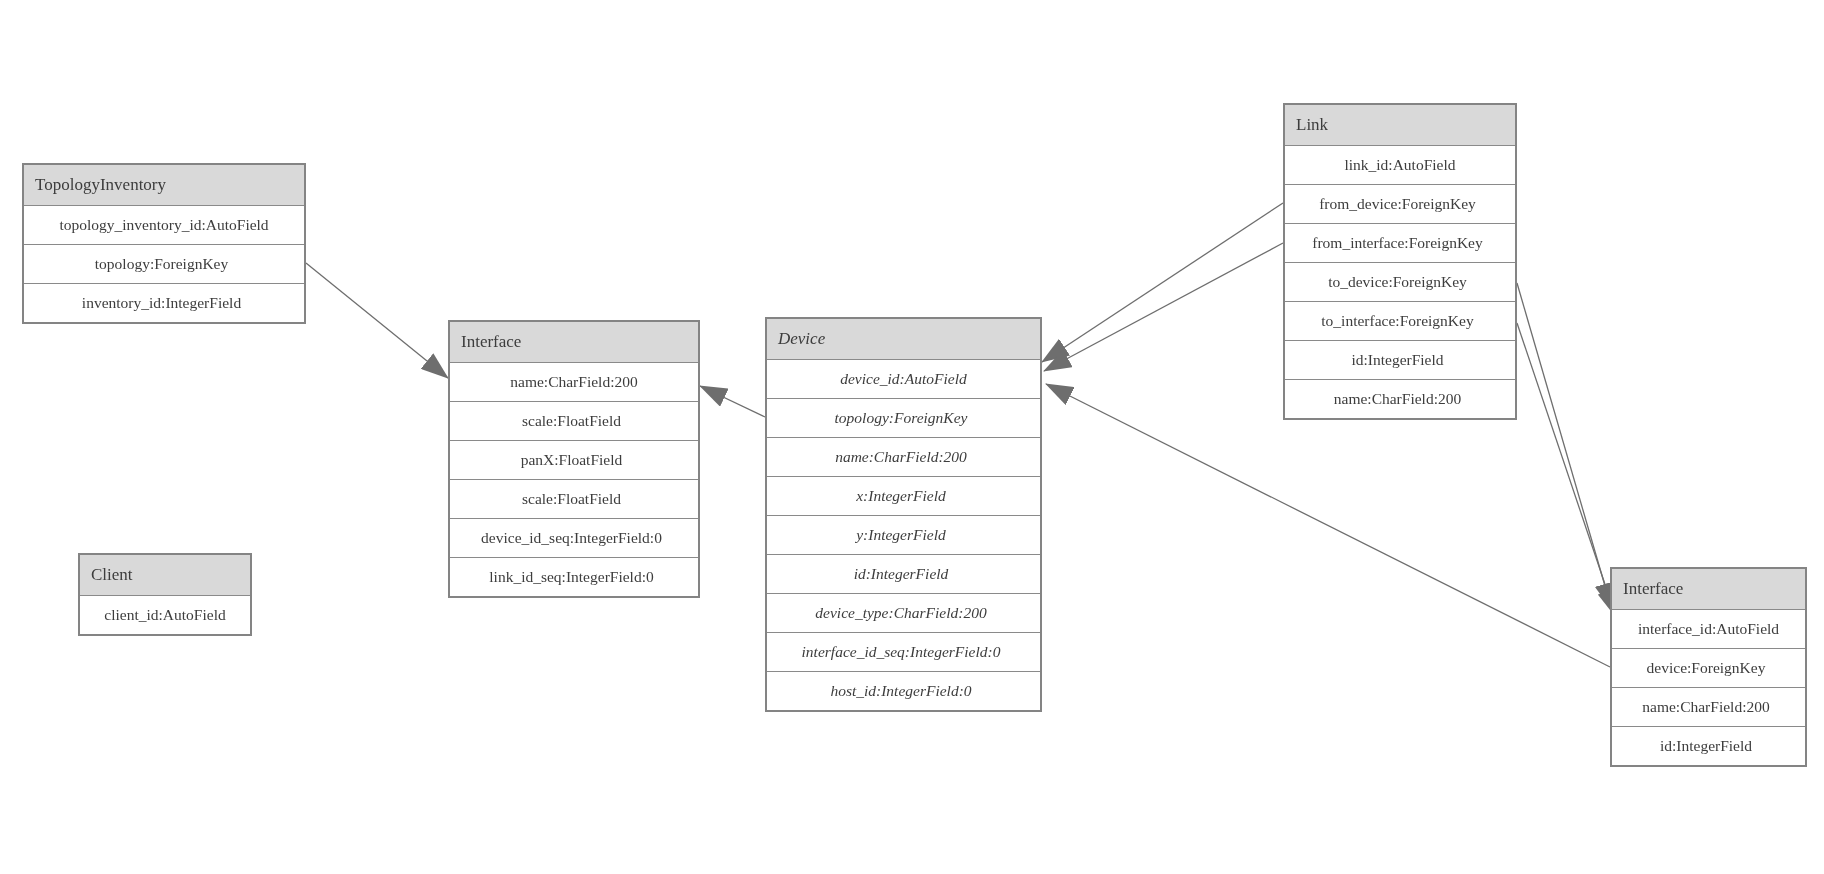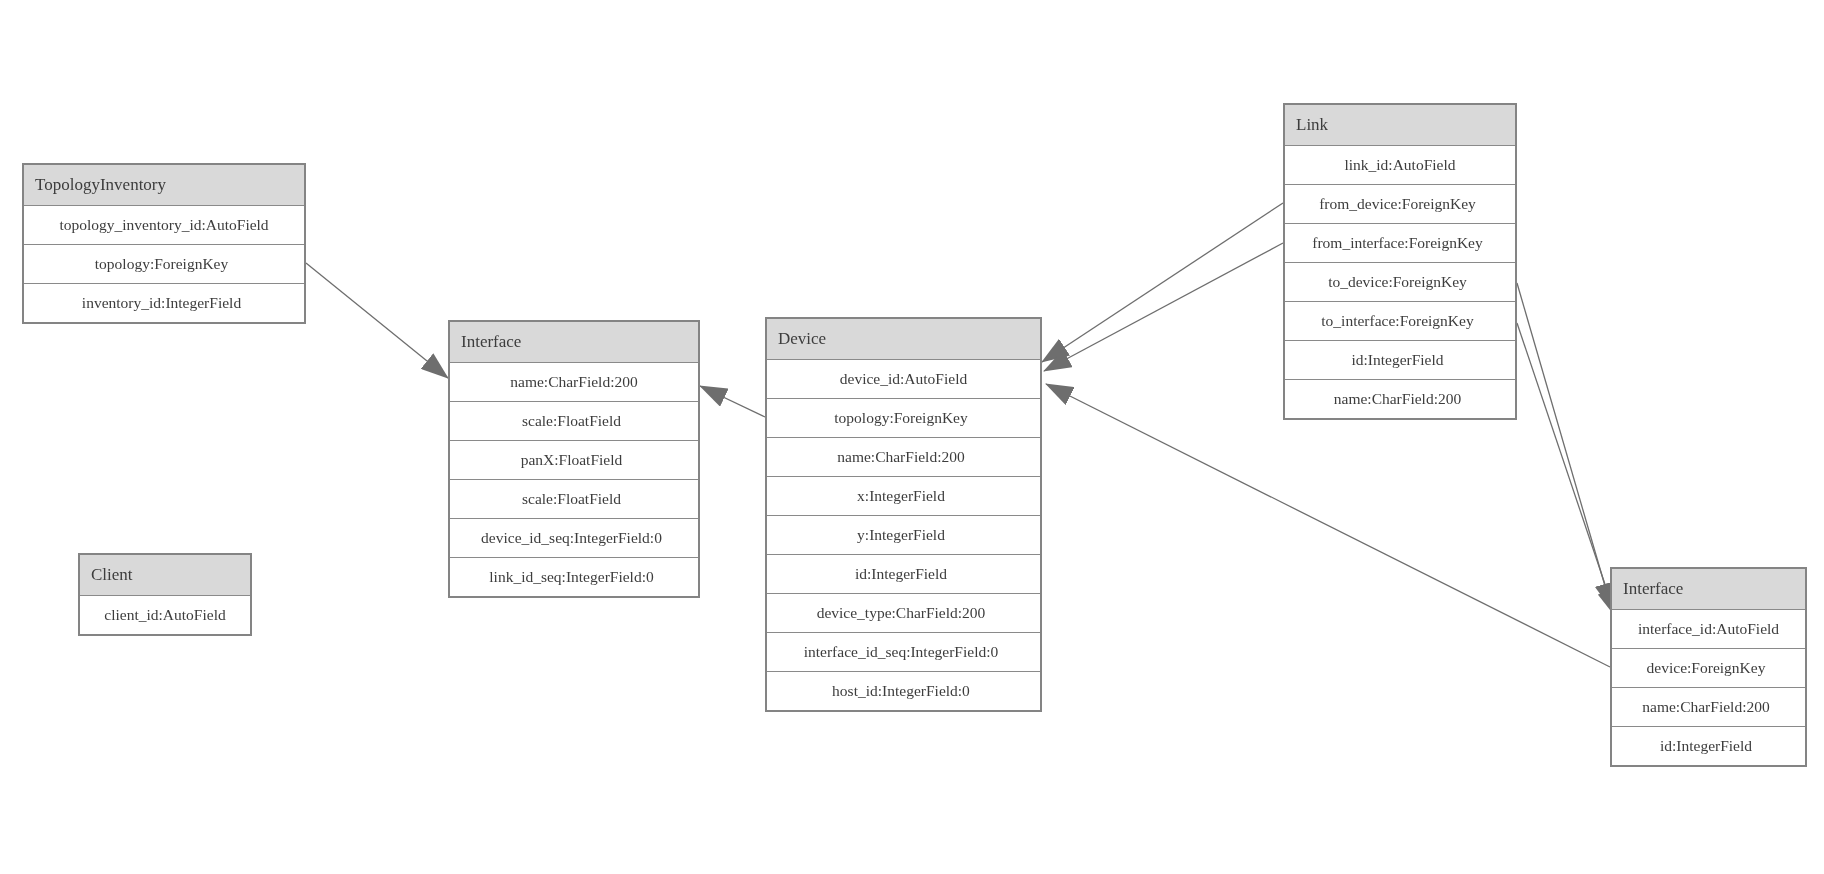--- a/index.html
+++ b/index.html
@@ -99,21 +99,21 @@
     <div class="row">scale:FloatField</div>
     <div class="row">device_id_seq:IntegerField:0</div>
     <div class="row">link_id_seq:IntegerField:0</div>
   </div>
 
   <div class="entity" style="left:78px; top:525px; width:174px;margin-top:28px;">
     <div class="hdr">Client</div>
     <div class="row">client_id:AutoField</div>
   </div>
 
-  <div class="entity" style="left:765px; top:317px; width:277px;">
+  <div class="entity" style="left:765px; top:317px; width:277px;font-style:italic;">
     <div class="hdr">Device</div>
     <div class="row">device_id:AutoField</div>
     <div class="row">topology:ForeignKey</div>
     <div class="row">name:CharField:200</div>
     <div class="row">x:IntegerField</div>
     <div class="row">y:IntegerField</div>
     <div class="row">id:IntegerField</div>
     <div class="row">device_type:CharField:200</div>
     <div class="row">interface_id_seq:IntegerField:0</div>
     <div class="row">host_id:IntegerField:0</div>

